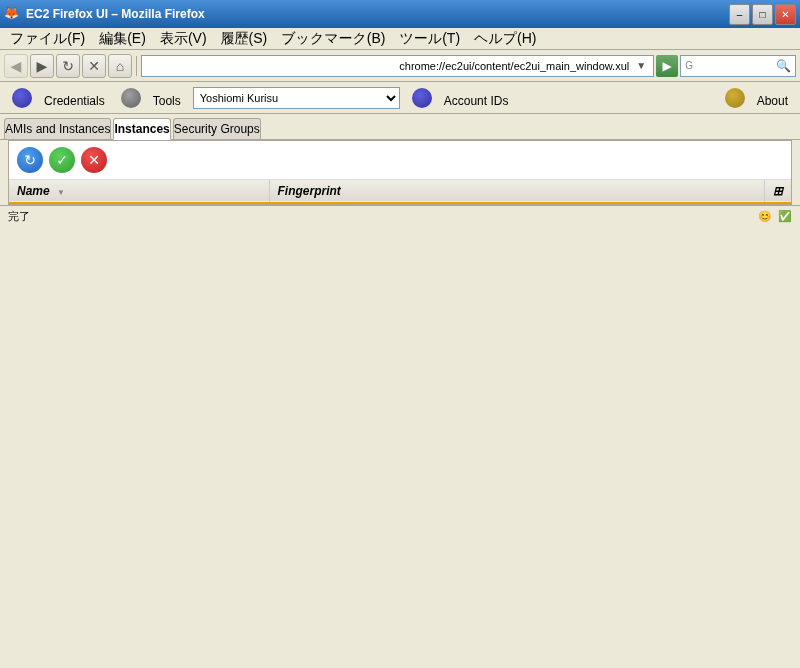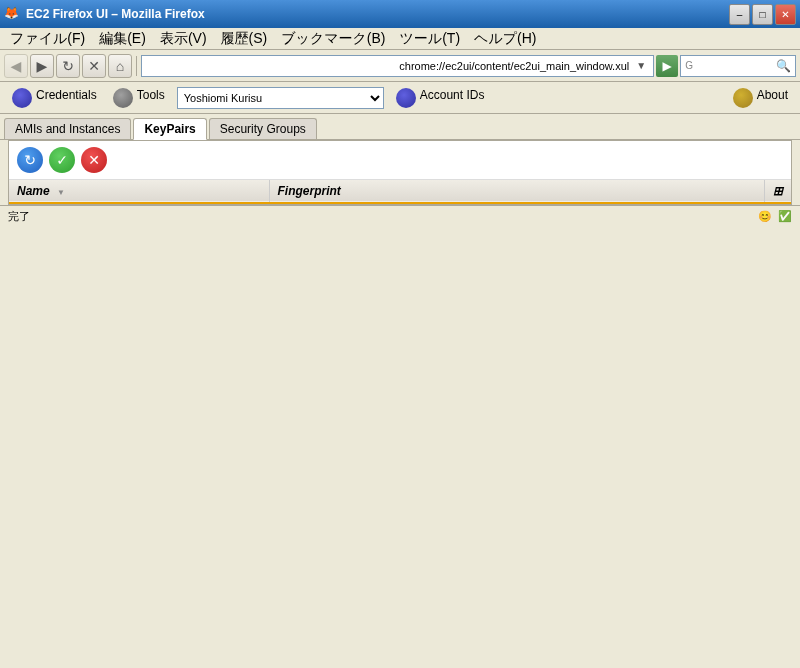--- a/index.html
+++ b/index.html
@@ -150,22 +150,22 @@
       background: #ece9d8;
       height: 32px;
       display: flex;
       align-items: center;
       padding: 0 8px;
       gap: 8px;
       border-bottom: 1px solid #aca899;
     }
     .toolbar-btn {
       display: flex;
-      align-items: flex-start;
-      gap: 4px;
+      align-items: flex-end;
+      gap: 12px;
       cursor: pointer;
       padding: 2px 4px;
     }
     .toolbar-btn-icon {
       width: 20px;
       height: 20px;
       border-radius: 50%;
     }
     .credential-icon { background: radial-gradient(circle at 40% 35%, #6060e0, #3030a0); }
     .tools-icon { background: radial-gradient(circle at 40% 35%, #a0a0a0, #606060); }
@@ -183,21 +183,21 @@
 
     
     .tab-bar {
       background: #ece9d8;
       padding: 4px 4px 0 4px;
       display: flex;
       align-items: flex-end;
       border-bottom: 1px solid #aca899;
     }
     .tab {
-      padding: 3px 10px;
+      padding: 3px 0;
       border: 1px solid #aca899;
       border-bottom: none;
       background: #dedad2;
       cursor: pointer;
       font-size: 12px;
       margin-right: 2px;
       border-radius: 3px 3px 0 0;
       position: relative;
     }
     .tab.active {
@@ -354,21 +354,21 @@
     <div class="toolbar-btn-icon about-icon"></div>
     <span>About</span>
   </div>
 </div>
 
 <div class="tab-bar">
   <div class="tab">
     <span>AMIs and Instances</span>
   </div>
   <div class="tab active">
-    <span>KeyPairs</span>
+    <span>Instances</span>
   </div>
   <div class="tab">
     <span>Security Groups</span>
   </div>
 </div>
 
 <div class="content-wrapper">
   <div class="content-area">
 
     <div class="action-toolbar">

